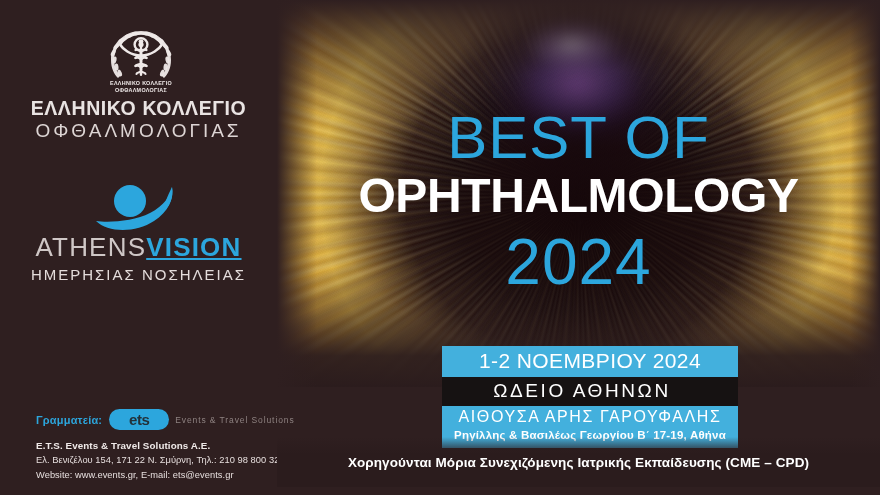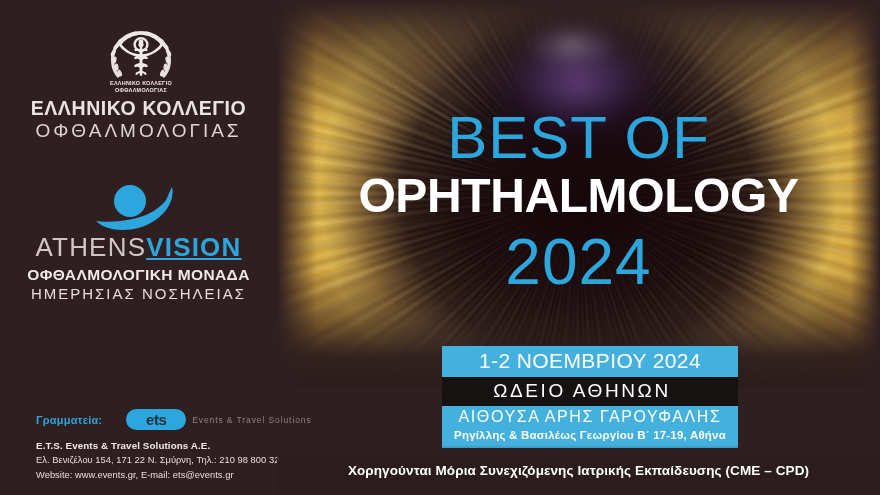--- a/index.html
+++ b/index.html
@@ -48,21 +48,21 @@
   #av-word-vision{color:#2ca6dd;font-weight:bold;text-decoration:underline;}
 
   #av-sub{
     position:absolute;left:0;top:266px;width:277px;text-align:center;color:#efe9e8;
   }
   #av-sub1{font-size:15.5px;font-weight:bold;letter-spacing:0.4px;line-height:1.22;white-space:nowrap;}
   #av-sub2{font-size:15px;font-weight:400;letter-spacing:2.0px;line-height:1.25;white-space:nowrap;color:#e4dcdb;}
 
   
   #secretariat{position:absolute;left:36px;top:409px;}
-  #sec-row{display:flex;align-items:center;gap:24px;}
+  #sec-row{display:flex;align-items:center;gap:7px;}
   #sec-label{color:#2ca6dd;font-size:11px;font-weight:bold;letter-spacing:.2px;white-space:nowrap;}
   #ets-logo{display:flex;align-items:center;gap:6px;}
   #ets-pill{
     width:60px;height:21px;border-radius:11px;background:#2ca6dd;
     display:flex;align-items:center;justify-content:center;
     color:#22313a;font-size:15px;font-weight:bold;letter-spacing:-.4px;
     line-height:1;padding-bottom:1px;box-sizing:border-box;
   }
   #ets-tag{color:#8e8281;font-size:8.5px;letter-spacing:.9px;white-space:nowrap;}
 
@@ -172,21 +172,21 @@
     color:#ffffff;font-size:16px;font-weight:400;letter-spacing:1.6px;
     line-height:1.28;padding-top:1px;white-space:nowrap;
   }
   #bn-addr{
     color:#ffffff;font-size:11.5px;font-weight:bold;letter-spacing:.2px;
     line-height:1.5;padding-bottom:3px;white-space:nowrap;
   }
 
   
   #footer{
-    position:absolute;left:277px;bottom:0;width:603px;height:50px;z-index:8;
+    position:absolute;left:277px;bottom:8px;width:603px;height:50px;z-index:8;
     display:flex;align-items:center;justify-content:center;
     background:linear-gradient(180deg,rgba(40,26,27,0) 0%,#2b1c1d 35%,#2b1c1d 100%);
   }
   #footer-text{
     color:#ffffff;font-size:13.5px;font-weight:bold;letter-spacing:.1px;white-space:nowrap;
   }
 </style>
 </head>
 <body>
 
@@ -287,21 +287,20 @@
         <path d="M84 6 C86 16 82 26 72 34 C76 24 80 14 84 6 Z" fill="#2ca6dd"></path>
         <circle cx="42" cy="20" r="16" fill="#2ca6dd"></circle>
       </svg>
     </div>
 
     <div id="av-wordmark">
       <span id="av-word-athens">ATHENS</span><span id="av-word-vision">VISION</span>
     </div>
 
     <div id="av-sub">
-      <div id="av-sub1">ΟΦΘΑΛΜΟΛΟΓΙΚΗ ΜΟΝΑΔΑ</div>
       <div id="av-sub2">ΗΜΕΡΗΣΙΑΣ ΝΟΣΗΛΕΙΑΣ</div>
     </div>
 
     <div id="secretariat">
       <div id="sec-row">
         <span id="sec-label">Γραμματεία:</span>
         <span id="ets-logo">
           <span id="ets-pill">ets</span>
           <span id="ets-tag">Events &amp; Travel Solutions</span>
         </span>

